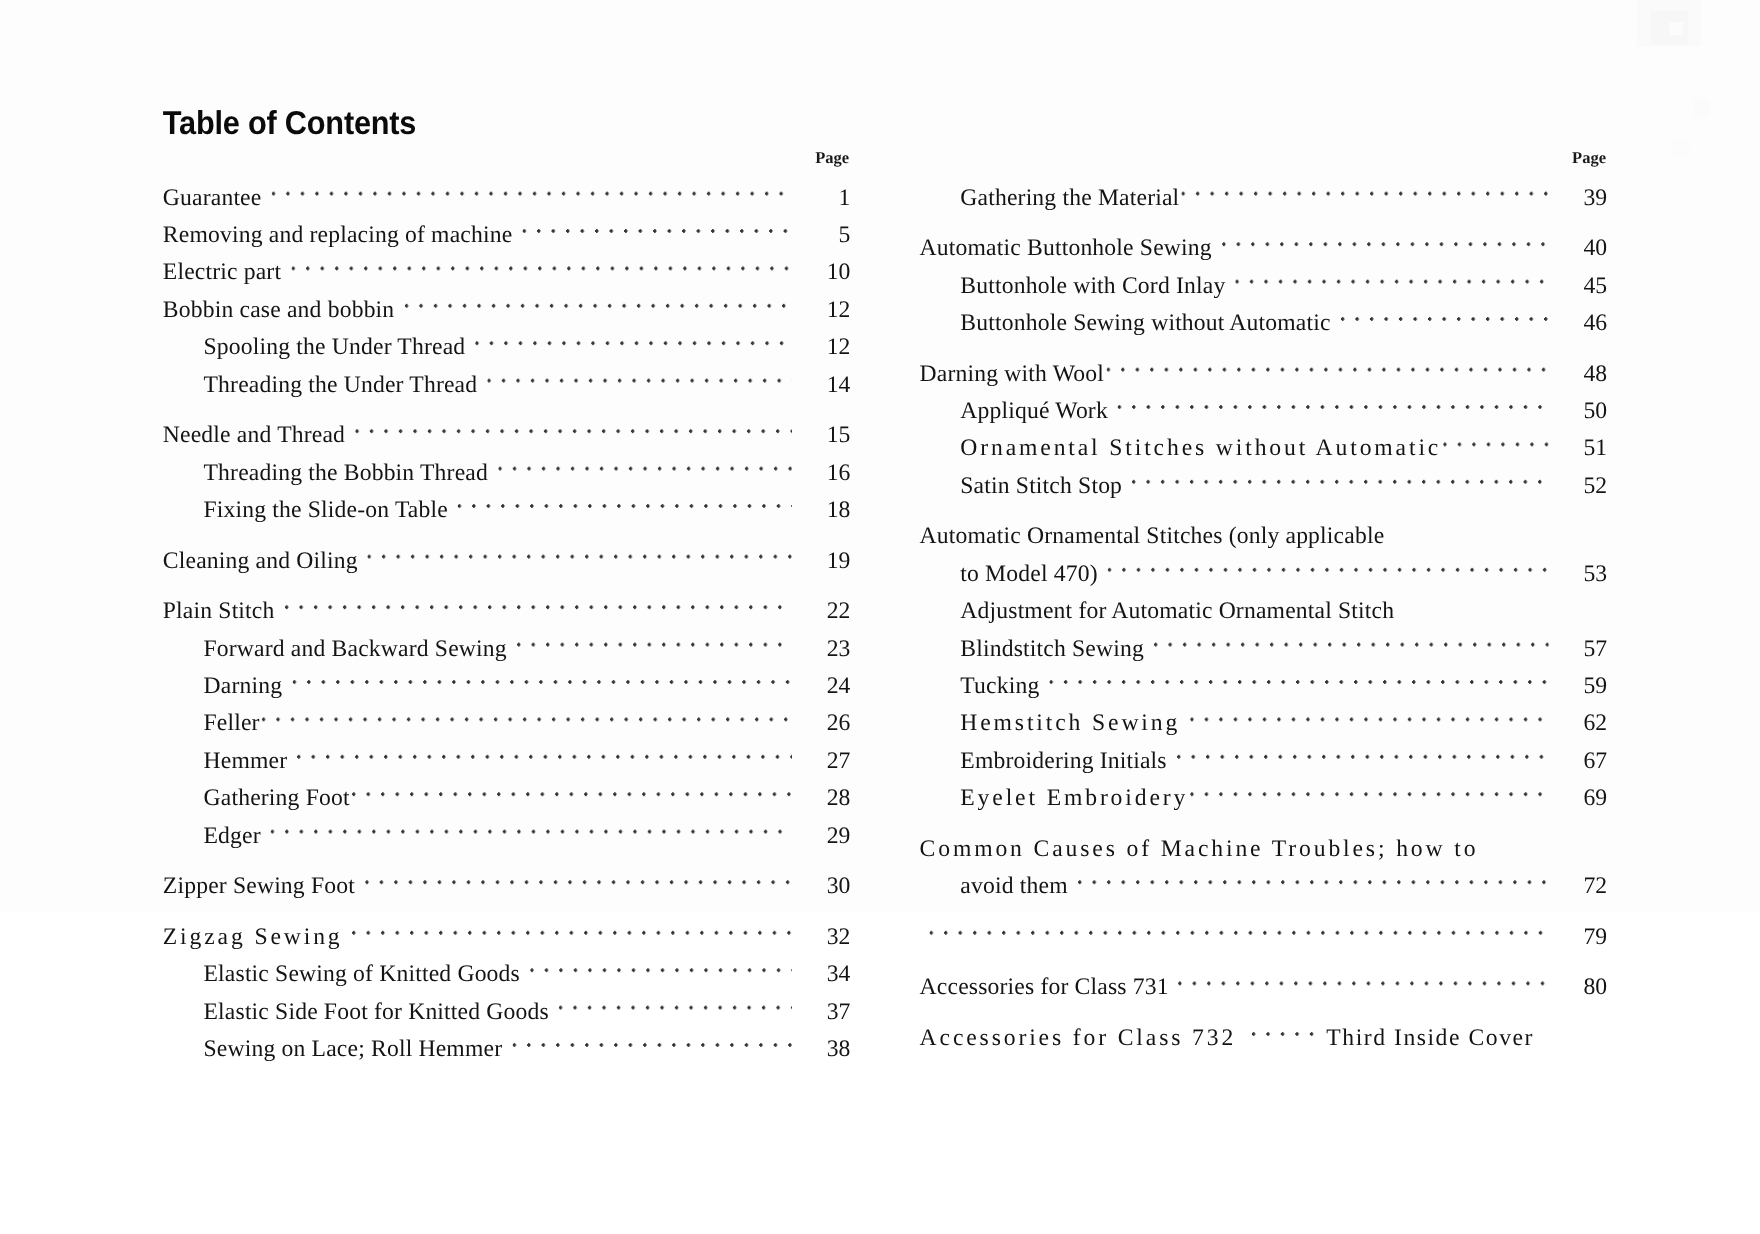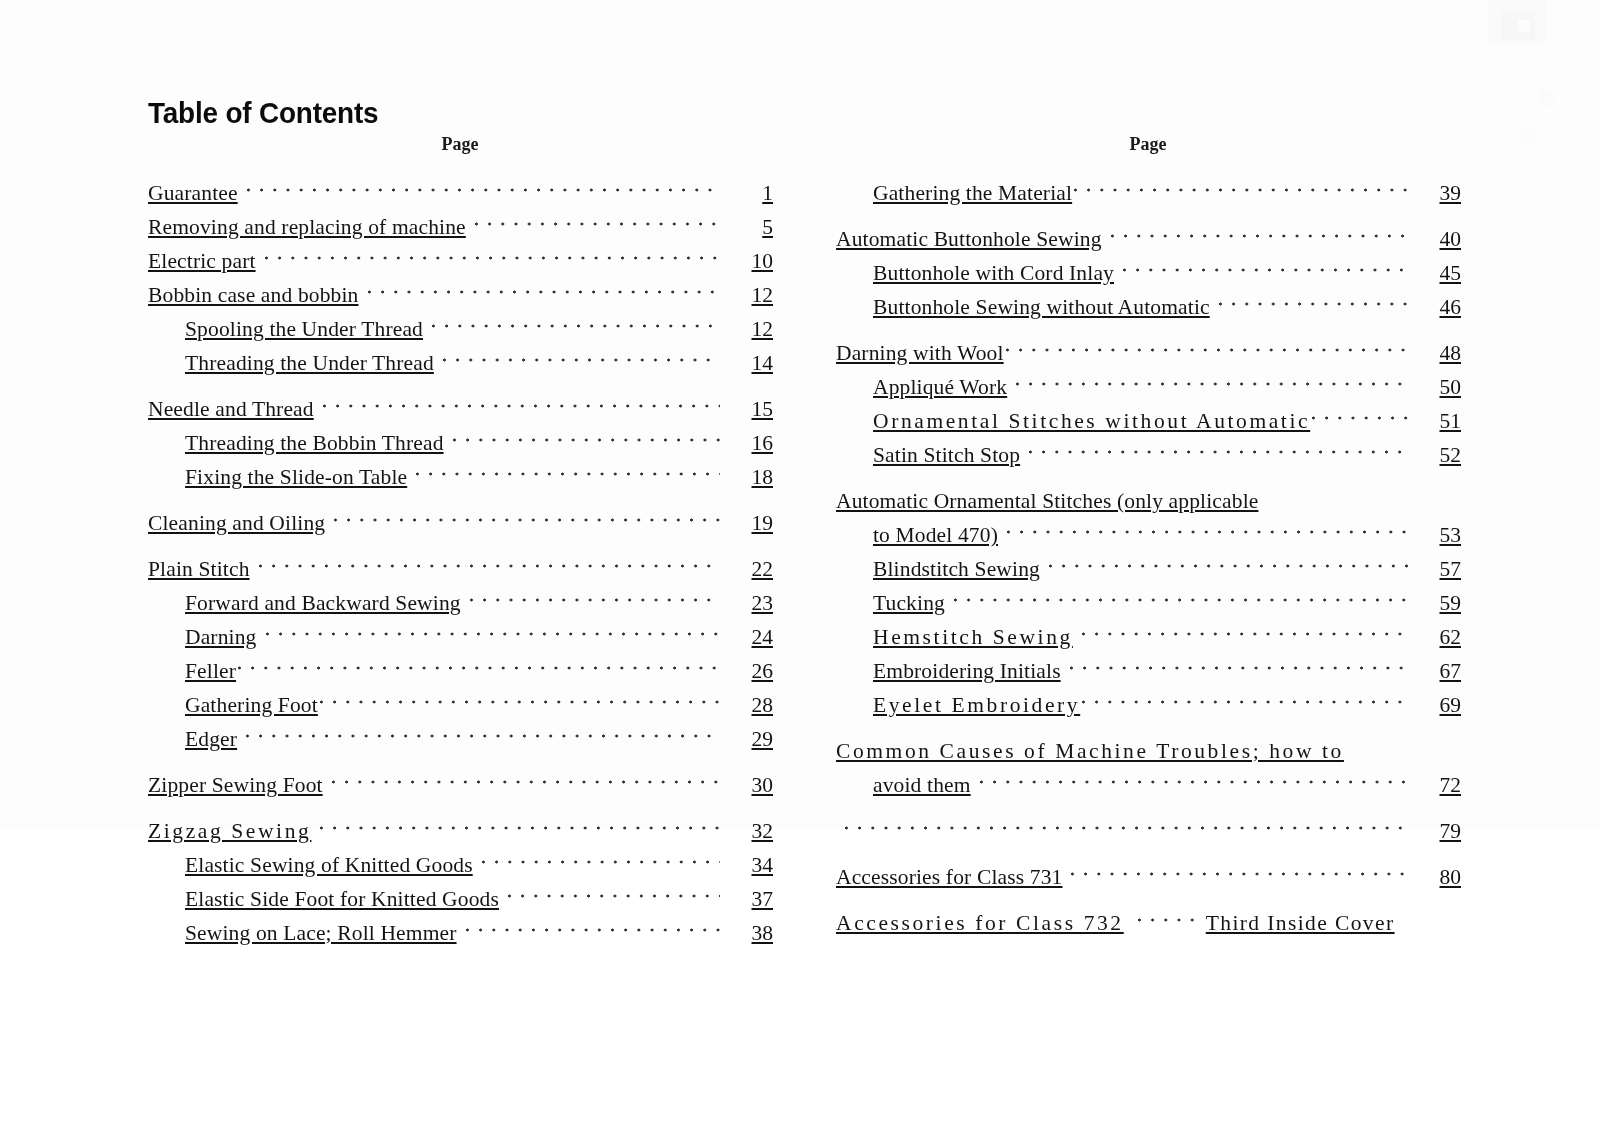--- a/index.html
+++ b/index.html
@@ -52,30 +52,30 @@
   .column {
     position: absolute;
     top: 132px;
   }
   #col-left  { left: 148px; width: 625px; }
   #col-right { left: 836px; width: 625px; }
 
   .page-head {
     font-family: "Liberation Serif", serif;
     font-weight: bold;
-    font-size: 18px;
-    text-align: center;
+    font-size: 15px;
+    text-align: right;
     height: 24px;
     line-height: 24px;
     color: #1a1a1a;
   }
   #col-left .page-head  { padding-right: 1px; }
   #col-right .page-head { padding-right: 1px; }
 
-  .entries { margin-top: 20px; text-decoration: underline; }
+  .entries { margin-top: 6px; }
 
   .entry {
     display: flex;
     align-items: baseline;
     font-size: 21.5px;
     line-height: 34px;
     height: 34px;
     color: #141414;
     white-space: nowrap;
   }
@@ -228,20 +228,25 @@
         <span class="leader"></span>
         <span class="pageno">24</span>
       </div>
 
       <div class="entry level-2">
         <span class="label">Feller</span>
         <span class="leader tight"></span>
         <span class="pageno">26</span>
       </div>
 
+      <div class="entry level-2">
+        <span class="label">Hemmer</span>
+        <span class="leader"></span>
+        <span class="pageno">27</span>
+      </div>
 
       <div class="entry level-2">
         <span class="label">Gathering Foot</span>
         <span class="leader tight"></span>
         <span class="pageno">28</span>
       </div>
 
       <div class="entry level-2">
         <span class="label">Edger</span>
         <span class="leader"></span>
@@ -338,20 +343,25 @@
         <span class="leader none"></span>
         <span class="pageno"></span>
       </div>
 
       <div class="entry cont">
         <span class="label">to Model 470)</span>
         <span class="leader"></span>
         <span class="pageno">53</span>
       </div>
 
+      <div class="entry level-2 nolead">
+        <span class="label">Adjustment for Automatic Ornamental Stitch</span>
+        <span class="leader none"></span>
+        <span class="pageno"></span>
+      </div>
 
 
       <div class="entry level-2">
         <span class="label">Blindstitch Sewing</span>
         <span class="leader"></span>
         <span class="pageno">57</span>
       </div>
 
       <div class="entry level-2">
         <span class="label">Tucking</span>

